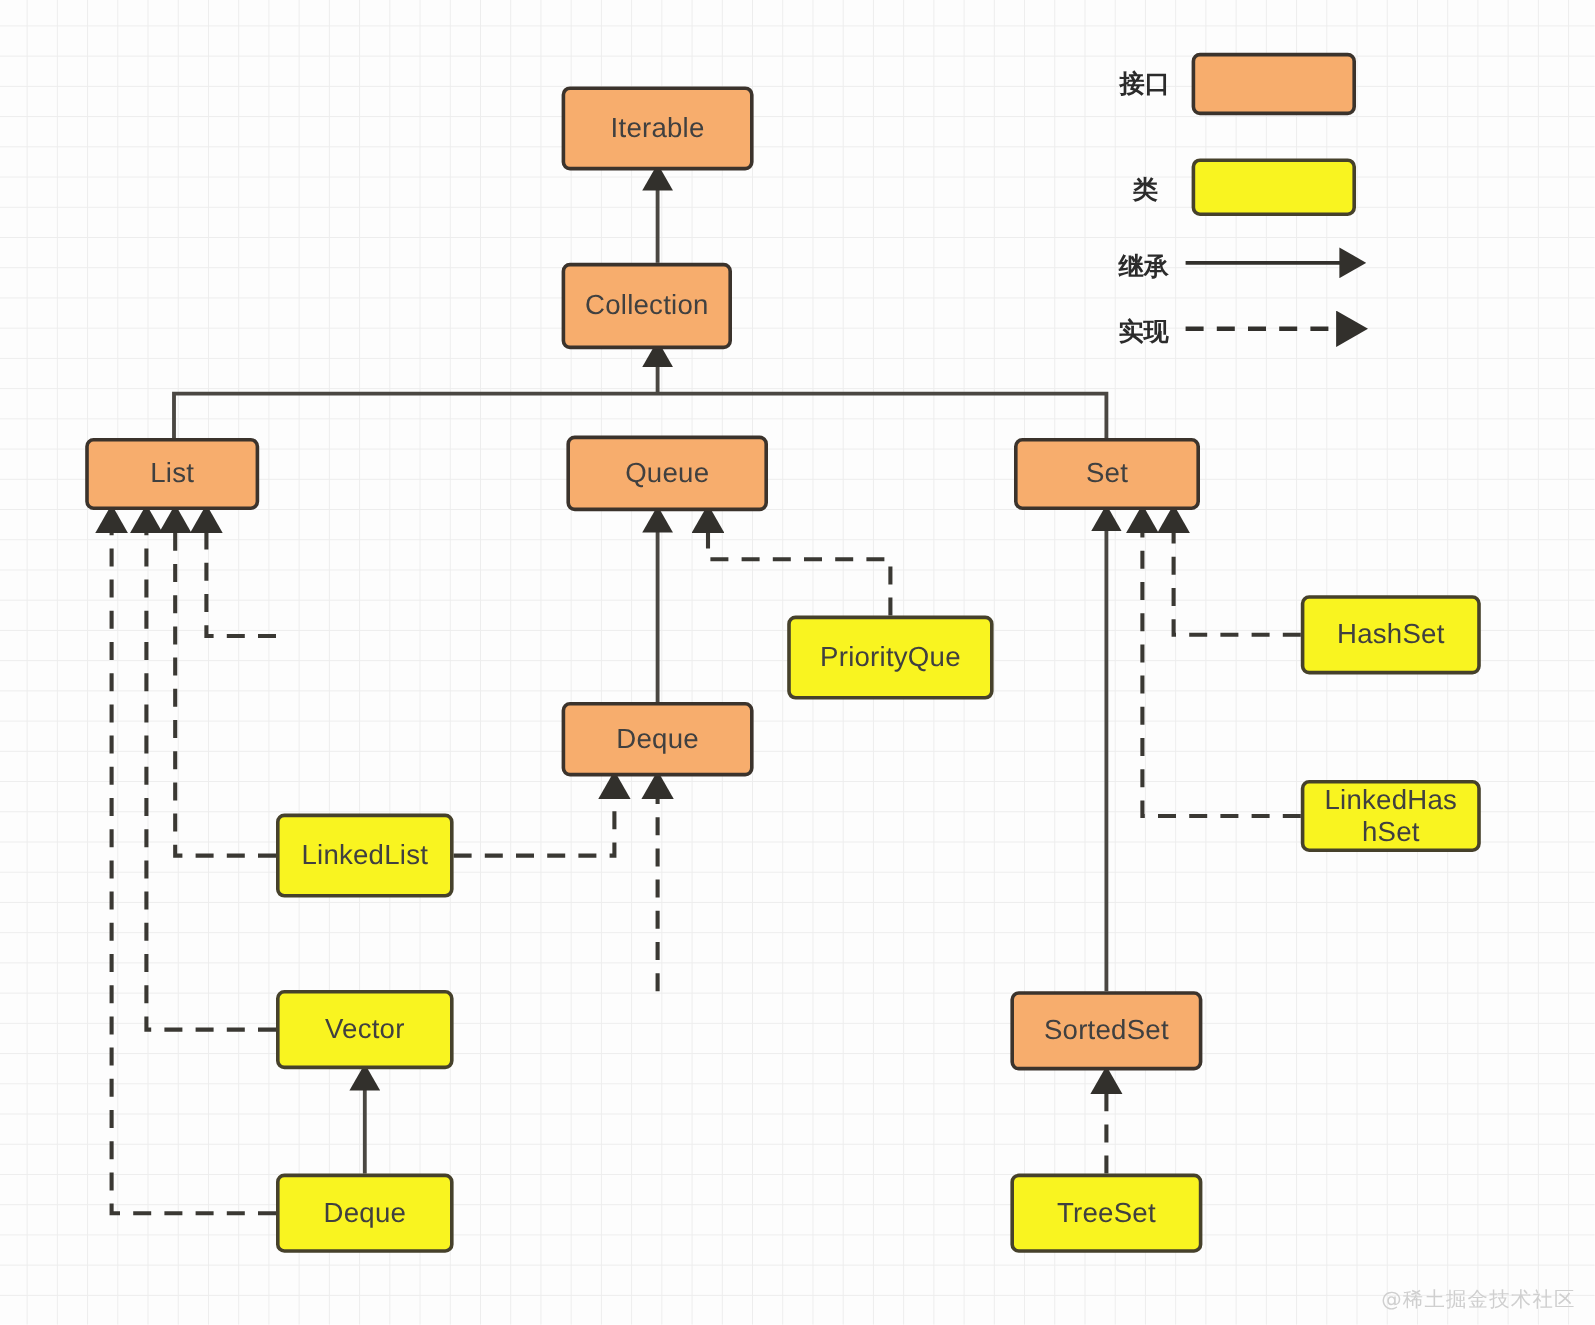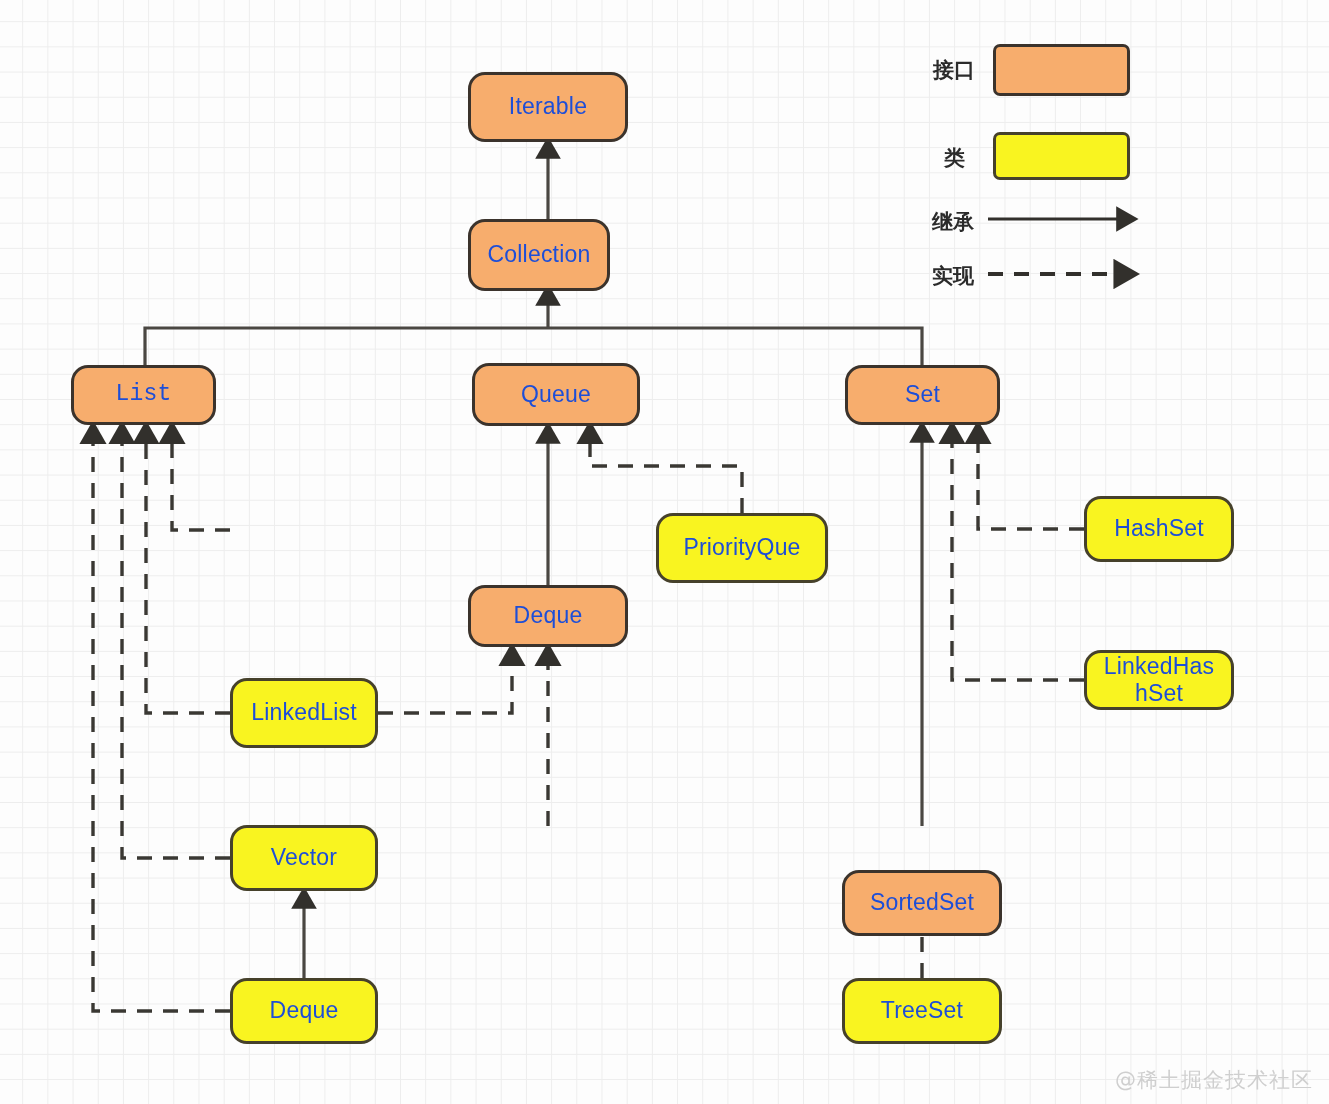--- a/index.html
+++ b/index.html
@@ -24,26 +24,26 @@
     position: absolute;
     left: 0; top: 0;
     width: 1329px;
     height: 1104px;
     pointer-events: none;
   }
   .node {
     position: absolute;
     box-sizing: border-box;
     border: 3px solid #3b332c;
-    border-radius: 17px;
+    border-radius: 7px;
     display: flex;
     align-items: center;
     justify-content: center;
     text-align: center;
-    color: #1d4ed8;
+    color: #404040;
     font-size: 23px;
     line-height: 1.18;
     letter-spacing: .2px;
     white-space: pre-line;
   }
   .node.iface { background: #f7ad6d; }
   .node.clazz { background: #f9f420; border-color: #46412b; }
 
   .legend-swatch {
     position: absolute;
@@ -55,21 +55,21 @@
     position: absolute;
     font-size: 21px;
     color: #2b2b2b;
     white-space: nowrap;
     font-weight: bold;
   }
   .watermark {
     position: absolute;
     right: 16px;
     bottom: 10px;
-    font-size: 21px;
+    font-size: 17px;
     color: #cfcfcf;
     letter-spacing: 1px;
     font-family: "DejaVu Sans", sans-serif;
   }
 </style>
 </head>
 <body>
 
 <div id="canvas">
 
@@ -120,42 +120,42 @@
     <g>
       <path d="M988,219 L1120,219" stroke="#32302c" stroke-width="3.2" fill="none" marker-end="url(#arrowhead)"></path>
       <path d="M988,274 L1118,274" stroke="#32302c" stroke-width="3.8" fill="none" stroke-dasharray="15 11" marker-end="url(#arrowhead)"></path>
     </g>
   </svg>
 
   <div class="node iface" style="left:468px; top:72px; width:160px; height:70px;">Iterable</div>
 
   <div class="node iface" style="left:468px; top:219px; width:142px; height:72px;">Collection</div>
 
-  <div class="node iface" style="left:71px; top:365px; width:145px; height:60px;font-family:Liberation Mono, monospace;">List</div>
+  <div class="node iface" style="left:71px; top:365px; width:145px; height:60px;">List</div>
 
   <div class="node iface" style="left:472px; top:363px; width:168px; height:63px;">Queue</div>
 
   <div class="node iface" style="left:845px; top:365px; width:155px; height:60px;">Set</div>
 
 
   <div class="node clazz" style="left:1084px; top:496px; width:150px; height:66px;">HashSet</div>
 
   <div class="node clazz" style="left:656px; top:513px; width:172px; height:70px;">PriorityQue</div>
 
   <div class="node iface" style="left:468px; top:585px; width:160px; height:62px;">Deque</div>
 
   <div class="node clazz" style="left:230px; top:678px; width:148px; height:70px;">LinkedList</div>
 
   <div class="node clazz" style="left:1084px; top:650px; width:150px; height:60px;">LinkedHas
 hSet</div>
 
   <div class="node clazz" style="left:230px; top:825px; width:148px; height:66px;">Vector</div>
 
 
-  <div class="node iface" style="left:842px; top:826px; width:160px; height:66px;margin-top:44px;">SortedSet</div>
+  <div class="node iface" style="left:842px; top:826px; width:160px; height:66px;">SortedSet</div>
 
   <div class="node clazz" style="left:230px; top:978px; width:148px; height:66px;">Deque</div>
 
   <div class="node clazz" style="left:842px; top:978px; width:160px; height:66px;">TreeSet</div>
 
   <div class="legend-label" style="left:933px; top:56px;">接口</div>
   <div class="legend-swatch" style="left:993px; top:44px; width:137px; height:52px; background:#f7ad6d;"></div>
 
   <div class="legend-label" style="left:944px; top:144px;">类</div>
   <div class="legend-swatch" style="left:993px; top:132px; width:137px; height:48px; background:#f9f420; border-color:#46412b;"></div>

